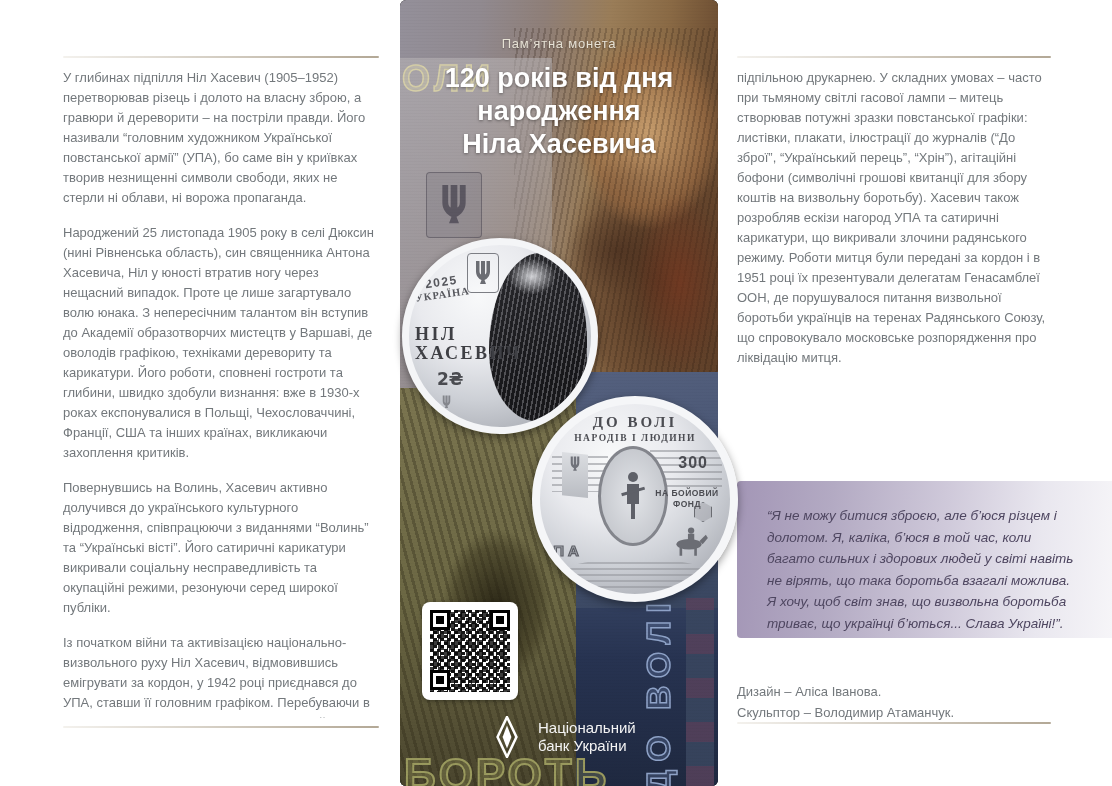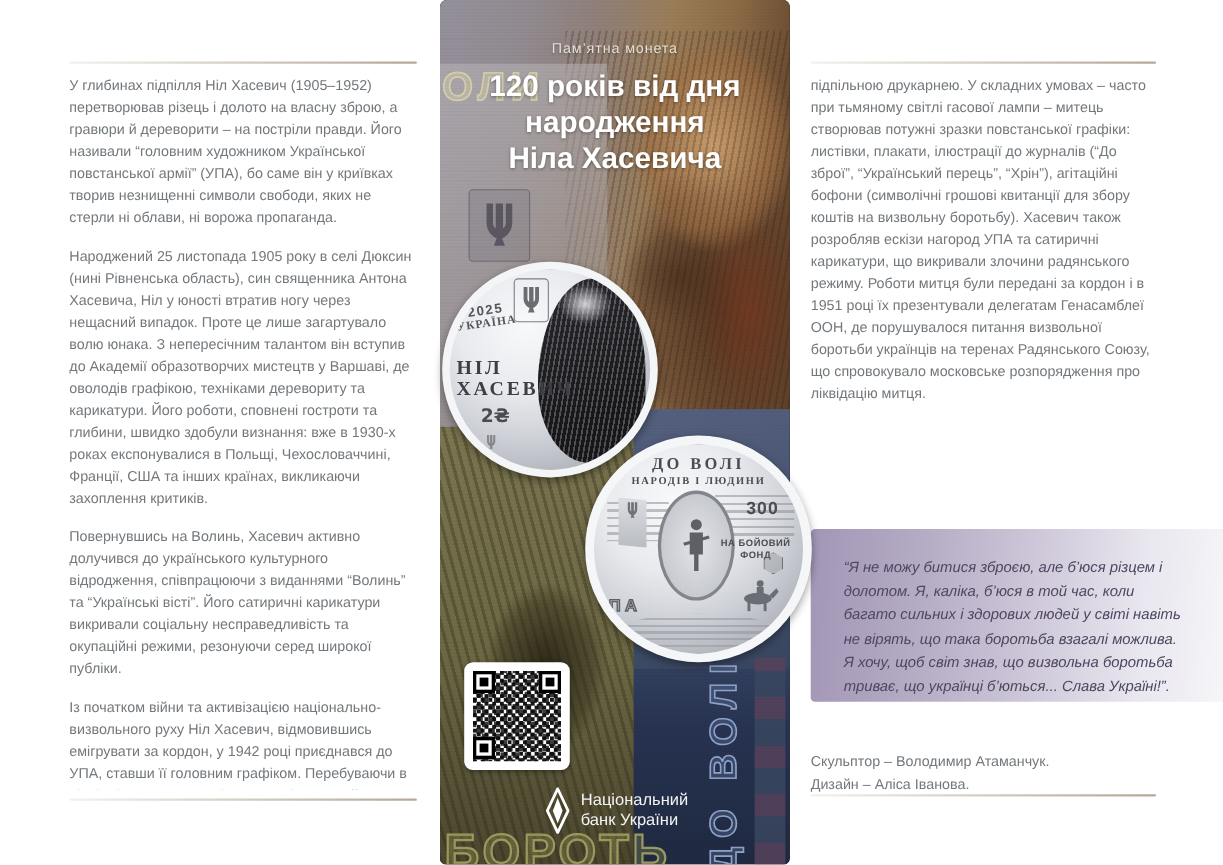--- a/index.html
+++ b/index.html
@@ -120,21 +120,21 @@
   .qr-card{position:absolute;left:22px;top:602px;width:96px;height:98px;background:#ffffff;border-radius:8px;
       box-shadow:0 1px 4px rgba(0,0,0,.35);}
   .qr-bits{position:absolute;inset:8px;
       background:
         repeating-conic-gradient(rgba(10,10,10,.95) 0% 25%,transparent 0% 50%) 0 0/7px 7px,
         repeating-conic-gradient(rgba(10,10,10,.8) 0% 25%,transparent 0% 50%) 3px 2px/11px 11px;}
   .qf{position:absolute;width:20px;height:20px;background:#fff;border:3px solid #000;box-sizing:border-box;}
   .qf:after{content:"";position:absolute;inset:3px;background:#000;}
 
   
-  .bank{position:absolute;left:96px;top:716px;display:flex;align-items:center;gap:10px;}
+  .bank{position:absolute;left:96px;top:716px;display:flex;align-items:center;gap:20px;}
   .bank svg{width:22px;height:42px;}
   .bank-name{color:#f4f4f4;font-size:15px;line-height:18px;}
 </style>
 </head>
 <body>
 
 <svg width="0" height="0" style="position:absolute">
   <defs>
     <path id="tryzub" d="M4 2 h7 v20 c0 4 1 6 3 7 V2 h8 v27 c2 -1 3 -3 3 -7 V2 h7 v21 c0 9 -6 15 -11 17 l3 8 h-12 l3 -8 C10 38 4 32 4 23 z"></path>
   </defs>
@@ -154,22 +154,22 @@
 
 <div class="abs col" style="left:737px;top:68px;width:314px;height:406px;overflow:hidden;">
   <p>підпільною друкарнею. У складних умовах – часто при тьмяному світлі гасової лампи – митець створював потужні зразки повстанської графіки: листівки, плакати, ілюстрації до журналів (“До зброї”, “Український перець”, “Хрін”), агітаційні бофони (символічні грошові квитанції для збору коштів на визвольну боротьбу). Хасевич також розробляв ескізи нагород УПА та сатиричні карикатури, що викривали злочини радянського режиму. Роботи митця були передані за кордон і в 1951 році їх презентували делегатам Генасамблеї ООН, де порушувалося питання визвольної боротьби українців на теренах Радянського Союзу, що спровокувало московське розпорядження про ліквідацію митця.</p>
 </div>
 
 <div class="abs quote">
   <span>“Я не можу битися зброєю, але б’юся різцем і долотом. Я, каліка, б’юся в той час, коли багато сильних і здорових людей у світі навіть не вірять, що така боротьба взагалі можлива. Я хочу, щоб світ знав, що визвольна боротьба триває, що українці б’ються... Слава Україні!”.</span>
 </div>
 
 <div class="abs credits" style="left:737px;top:681px;">
+  <div>Дизайн – Аліса Іванова.</div>
   <div>Скульптор – Володимир Атаманчук.</div>
-  <div>Дизайн – Аліса Іванова.</div>
 </div>
 
 <div class="abs" id="panel">
   <div class="panel-clip">
     <div class="bg-top"></div>
     <div class="portrait"></div>
     <div class="rust"></div>
     <div class="doc"></div>
     <div class="stamp">
       <svg viewBox="0 0 36 52">

